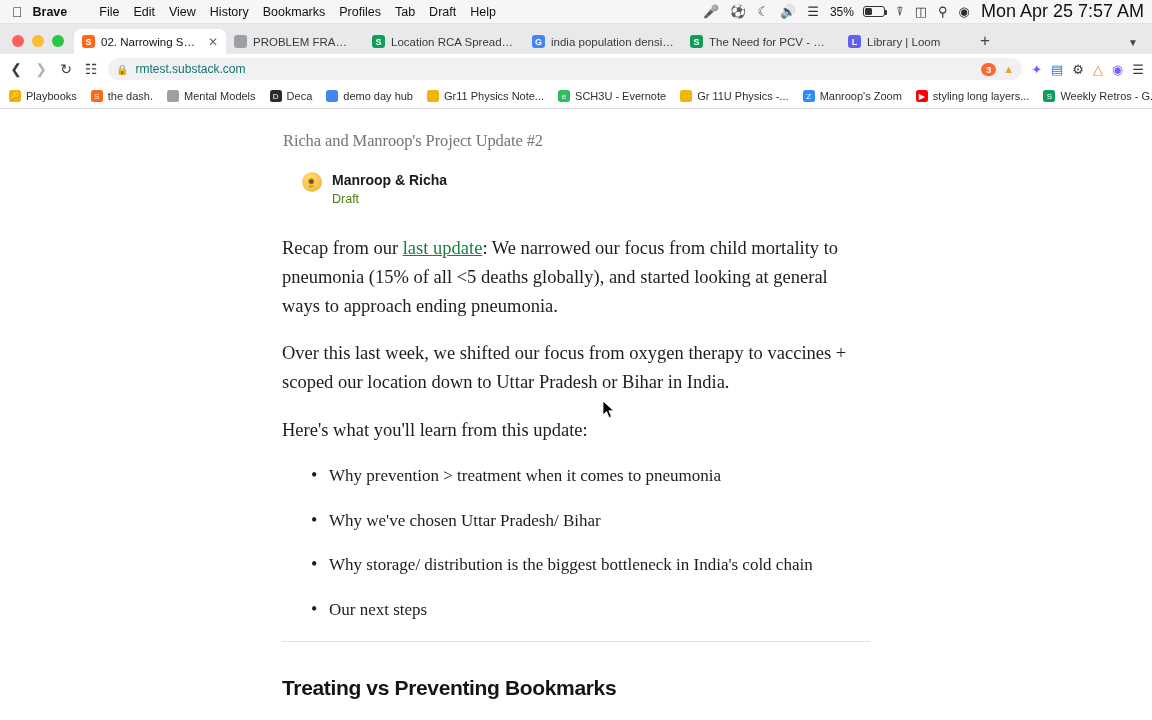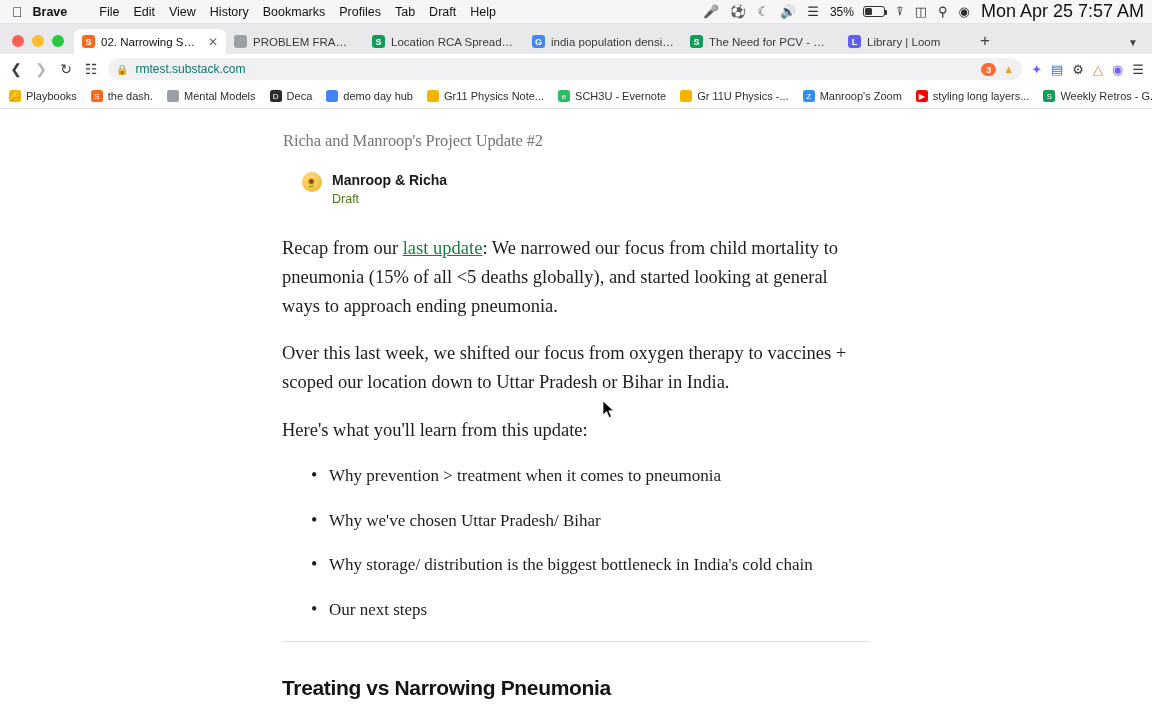--- a/index.html
+++ b/index.html
@@ -338,21 +338,21 @@
 
     <ul>
       <li>Why prevention &gt; treatment when it comes to pneumonia</li>
       <li>Why we've chosen Uttar Pradesh/ Bihar</li>
       <li>Why storage/ distribution is the biggest bottleneck in India's cold chain</li>
       <li>Our next steps</li>
     </ul>
 
     <div class="divider"></div>
 
-    <h2 class="h2">Treating vs Narrowing Pneumonia</h2>
+    <h2 class="h2">Treating vs Preventing Bookmarks</h2>
 
     <p><span>Last update, we were looking at oxygen therapy for hypoxemia, which occurs in </span></p>
   </div>
 
   <div class="cursor">
     <svg width="12" height="18" viewBox="0 0 12 18">
       <path d="M0 0 L0 14 L3.6 10.6 L6.1 16.6 L8.4 15.6 L5.9 9.8 L10.6 9.8 Z" fill="#000" stroke="#fff" stroke-width="0.8"></path>
     </svg>
   </div>
 </div>

